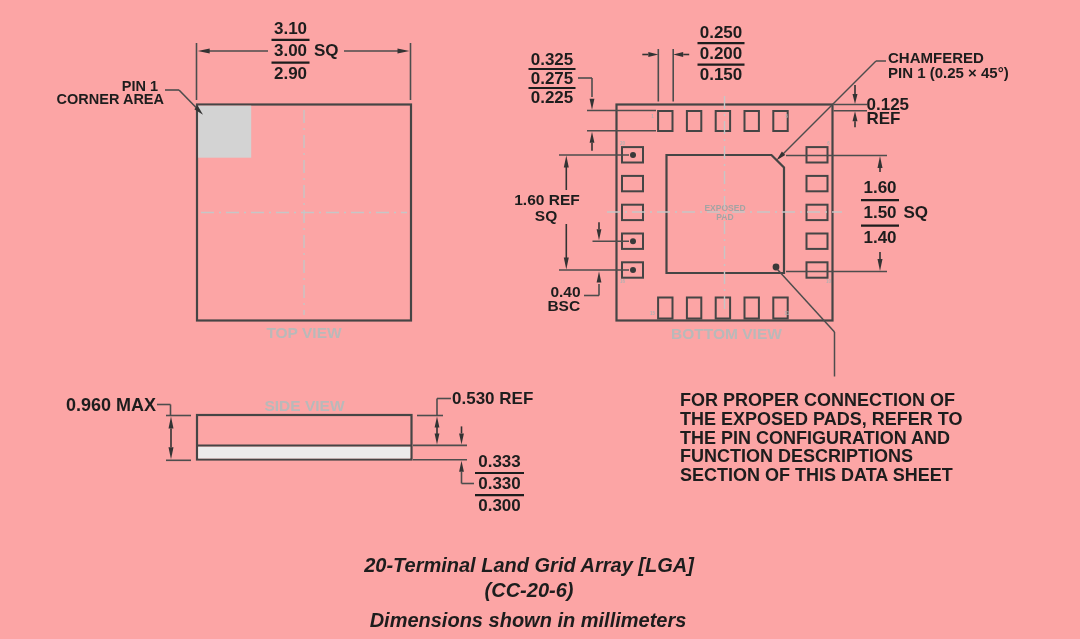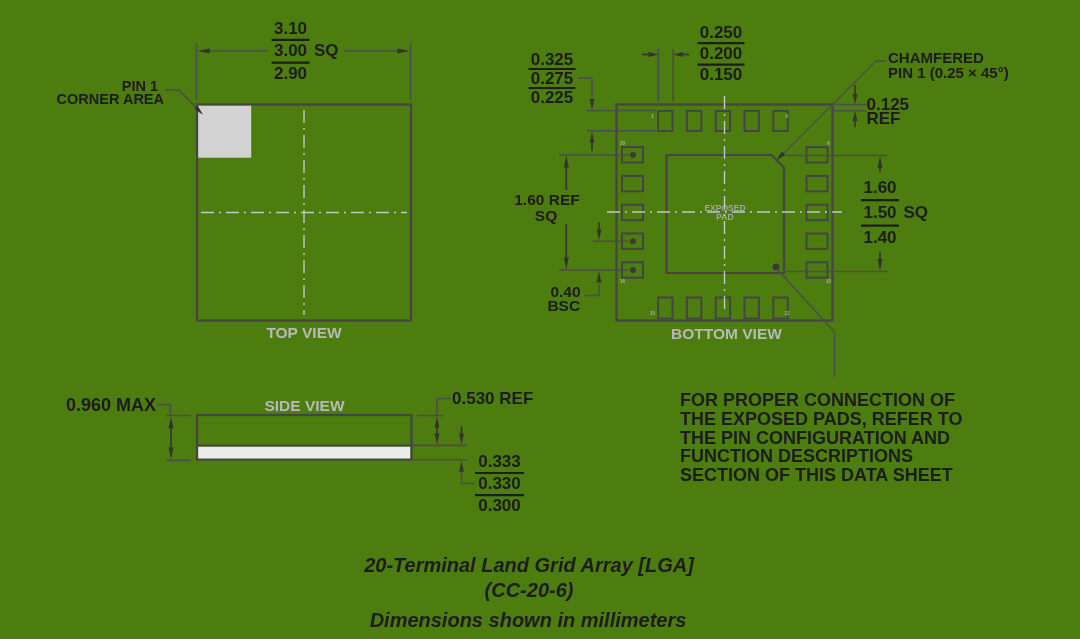--- a/index.html
+++ b/index.html
@@ -1,15 +1,15 @@
 <!DOCTYPE html>
 <html><head><meta charset="utf-8">
 <style>
 html,body{margin:0;padding:0;background:#ffffff;}
-#c{position:relative;width:1080px;height:639px;background:#4d7c0f;overflow:hidden;text-align:right;}
+#c{position:relative;width:1080px;height:639px;background:#fca5a5;overflow:hidden;text-align:right;}
 </style></head>
 <body>
 <div id="c">
 <svg width="1080" height="639" viewBox="0 0 1080 639" style="filter:blur(0.28px)">
 <rect x="197" y="104.5" width="214" height="216" fill="none" stroke="#454545" stroke-width="2.2"></rect>
 <rect x="198.2" y="105.7" width="53" height="52" fill="#d3d3d3"></rect>
 <line x1="201" y1="212.5" x2="407" y2="212.5" stroke="#c6c6c6" stroke-width="1.4" stroke-linecap="butt" stroke-dasharray="13 5 2 5"></line>
 <line x1="304" y1="110" x2="304" y2="315" stroke="#c6c6c6" stroke-width="1.4" stroke-linecap="butt" stroke-dasharray="13 5 2 5"></line>
 <line x1="196.5" y1="43" x2="196.5" y2="100" stroke="#4d4d4d" stroke-width="1.6" stroke-linecap="butt"></line>
 <line x1="410.5" y1="43" x2="410.5" y2="100" stroke="#4d4d4d" stroke-width="1.6" stroke-linecap="butt"></line>

